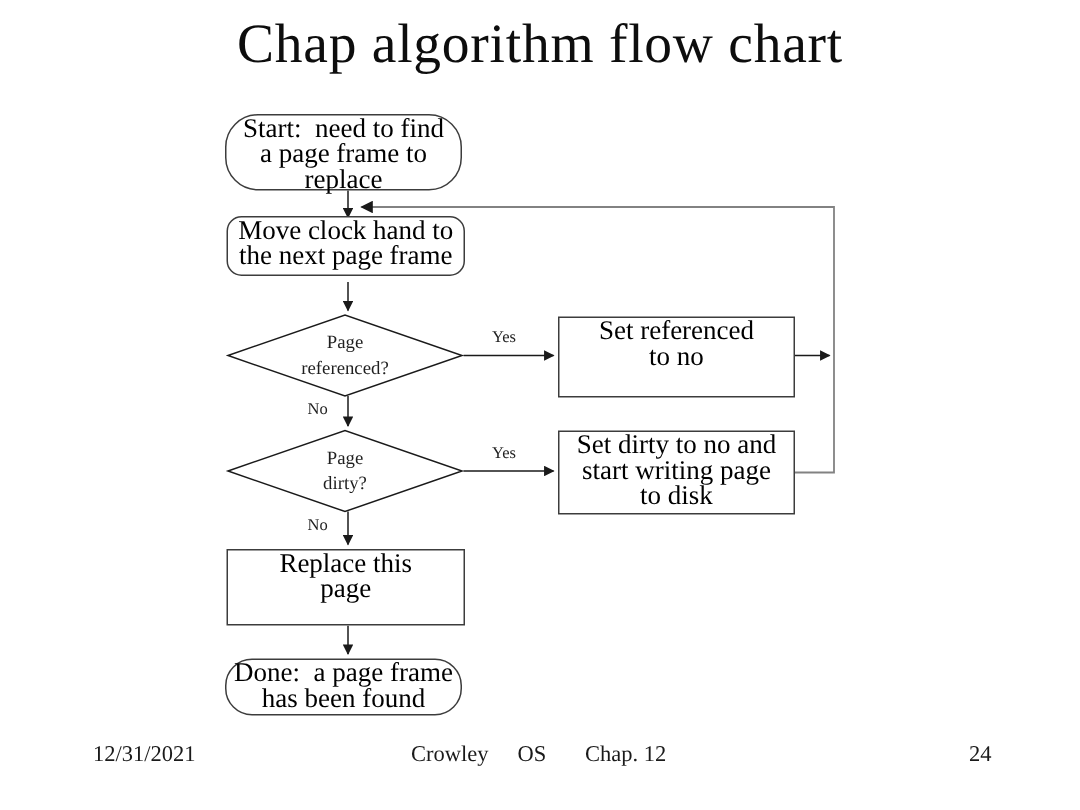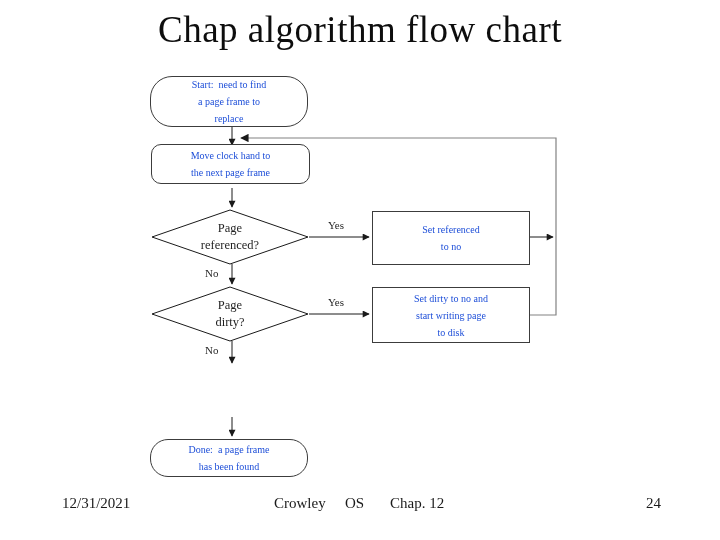--- a/index.html
+++ b/index.html
@@ -22,24 +22,23 @@
   svg.connector-layer{
     position:absolute;left:0;top:0;width:720px;height:540px;
   }
   .node{
     position:absolute;
     box-sizing:border-box;
     border:1px solid #3c3c3c;
     background:#ffffff;
     display:flex;
     flex-direction:column;
-    justify-content:center;
     align-items:center;
-    color:#1d4ed8;
-    font-size:10px;
+    color:#000000;
+    font-size:18px;
     line-height:17px;
     text-align:center;
   }
   .node .ln{white-space:pre;}
   .terminator{border-radius:22px;}
   .diamond-label{
     position:absolute;
     display:flex;
     flex-direction:column;
     justify-content:center;
@@ -124,20 +123,24 @@
     <div class="ln">Page</div>
     <div class="ln">dirty?</div>
   </div>
 
   <div class="node" style="left:372px;top:287px;width:158px;height:56px;">
     <div class="ln">Set dirty to no and</div>
     <div class="ln">start writing page</div>
     <div class="ln">to disk</div>
   </div>
 
+  <div class="node" style="left:151px;top:366px;width:159px;height:51px;">
+    <div class="ln">Replace this</div>
+    <div class="ln">page</div>
+  </div>
 
   <div class="node terminator" style="left:150px;top:439px;width:158px;height:38px;border-radius:18px;">
     <div class="ln">Done:  a page frame</div>
     <div class="ln">has been found</div>
   </div>
 
   <div class="edge-label" style="left:328px;top:219px;">Yes</div>
   <div class="edge-label" style="left:205px;top:267px;">No</div>
   <div class="edge-label" style="left:328px;top:296px;">Yes</div>
   <div class="edge-label" style="left:205px;top:344px;">No</div>

